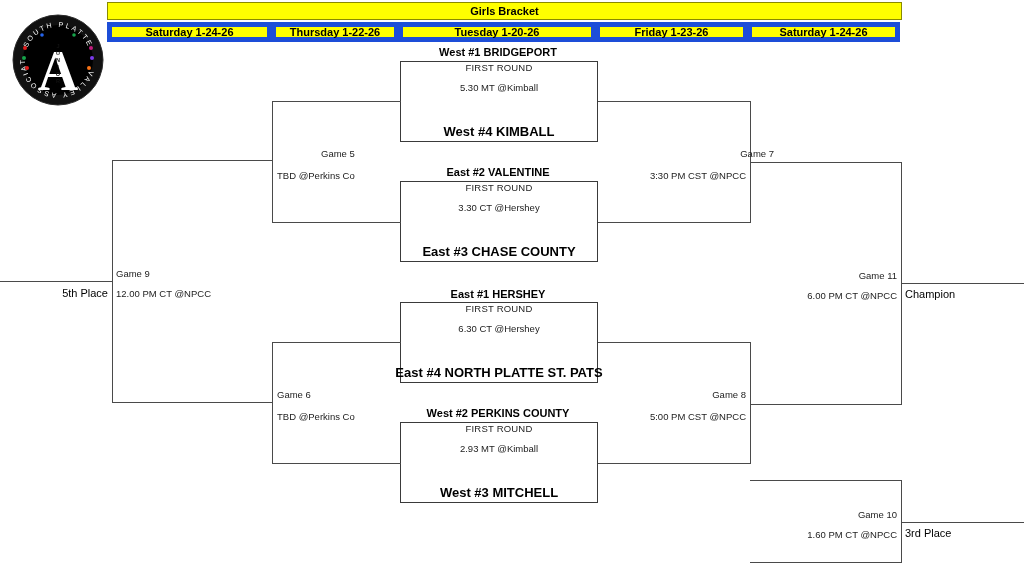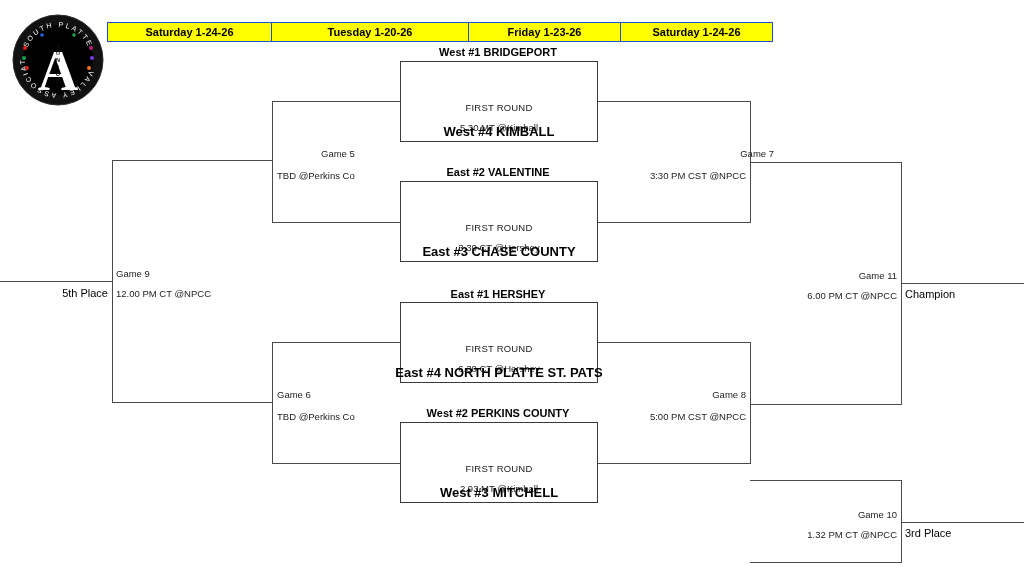--- a/index.html
+++ b/index.html
@@ -8,37 +8,37 @@
 
   
   .hdr-title{
     position:absolute;left:107px;top:2px;width:795px;height:18px;
     background:#FFFF00;border:1px solid #8a8a00;
     display:flex;align-items:center;justify-content:center;
     font-size:11px;font-weight:bold;color:#000;box-sizing:border-box;
   }
   .hdr-row{position:absolute;left:107px;top:22px;width:795px;height:20px;display:flex;box-sizing:border-box;}
   .hdr-cell{
-    background:#FFFF00;border:1px solid #1d4ed8;
+    background:#FFFF00;border:5px solid #1d4ed8;
     display:flex;align-items:center;justify-content:center;
     font-size:11px;font-weight:bold;color:#000;box-sizing:border-box;
     margin-right:-1px;
   }
 
   
   .logo{position:absolute;left:12px;top:14px;width:92px;height:92px;}
   .logo svg{display:block;}
 
   
   .gamebox{
     position:absolute;border:1px solid #3a3a3a;background:#fff;box-sizing:border-box;
   }
   .gb-inner{
     position:absolute;left:0;right:0;top:0;bottom:0;
-    display:flex;flex-direction:column;align-items:center;justify-content:flex-end;
+    display:flex;flex-direction:column;align-items:center;justify-content:flex-start;
     padding-bottom:2px;
   }
   .gb-round{font-size:9.5px;color:#222;letter-spacing:.2px;margin-bottom:9px;}
   .gb-time{font-size:9.5px;color:#222;margin-bottom:6px;}
   .gb-bottom{
     position:absolute;left:50%;transform:translateX(-50%);bottom:2px;
     font-size:13px;font-weight:bold;color:#000;white-space:nowrap;
   }
   .gb-top{
     position:absolute;left:50%;transform:translateX(-50%);
@@ -84,23 +84,25 @@
       <text x="46" y="76" text-anchor="middle" font-size="56" font-weight="bold" font-family="'Liberation Serif',serif" fill="#ffffff">A</text>
       <text x="46" y="34" text-anchor="middle" font-size="5.5" font-weight="bold" font-family="'Liberation Sans',sans-serif" fill="#111111">J</text>
       <text x="46" y="41" text-anchor="middle" font-size="5.5" font-weight="bold" font-family="'Liberation Sans',sans-serif" fill="#111111">U</text>
       <text x="46" y="48" text-anchor="middle" font-size="5.5" font-weight="bold" font-family="'Liberation Sans',sans-serif" fill="#111111">N</text>
       <text x="46" y="55" text-anchor="middle" font-size="5.5" font-weight="bold" font-family="'Liberation Sans',sans-serif" fill="#111111">I</text>
       <text x="46" y="62" text-anchor="middle" font-size="5.5" font-weight="bold" font-family="'Liberation Sans',sans-serif" fill="#111111">O</text>
       <text x="46" y="69" text-anchor="middle" font-size="5.5" font-weight="bold" font-family="'Liberation Sans',sans-serif" fill="#111111">R</text>
     </svg>
   </div>
 
+  <div class="hdr-title">Girls Bracket</div>
 
   <div class="hdr-row">
     <div class="hdr-cell" style="width:165px">Saturday 1-24-26</div>
+    <div class="hdr-cell" style="width:128px">Thursday 1-22-26</div>
     <div class="hdr-cell" style="width:198px">Tuesday 1-20-26</div>
     <div class="hdr-cell" style="width:153px">Friday 1-23-26</div>
     <div class="hdr-cell" style="width:153px">Saturday 1-24-26</div>
   </div>
 
   <div class="gb-top" style="left:498px;top:46px;">West #1 BRIDGEPORT</div>
   <div class="gamebox" style="left:400px;top:61px;width:198px;height:81px;">
     <div class="gb-inner">
       <div class="gb-round">FIRST ROUND</div>
       <div class="gb-time">5.30 MT @Kimball</div>
@@ -173,16 +175,16 @@
   <div class="ln h" style="left:901px;top:283px;width:123px;"></div>
   <div class="lbl r" style="left:775px;top:270px;width:122px;">Game 11</div>
   <div class="lbl r" style="left:775px;top:290px;width:122px;">6.00 PM CT @NPCC</div>
   <div class="lbl big" style="left:905px;top:288px;">Champion</div>
 
   <div class="ln h" style="left:750px;top:480px;width:151px;"></div>
   <div class="ln h" style="left:750px;top:562px;width:151px;"></div>
   <div class="ln v" style="left:901px;top:480px;height:83px;"></div>
   <div class="ln h" style="left:901px;top:522px;width:123px;"></div>
   <div class="lbl r" style="left:775px;top:509px;width:122px;">Game 10</div>
-  <div class="lbl r" style="left:775px;top:529px;width:122px;">1.32 PM CT @NPCC</div>
+  <div class="lbl r" style="left:775px;top:529px;width:122px;">1.60 PM CT @NPCC</div>
   <div class="lbl big" style="left:905px;top:527px;">3rd Place</div>
 
 </div>
 
 </body></html>

